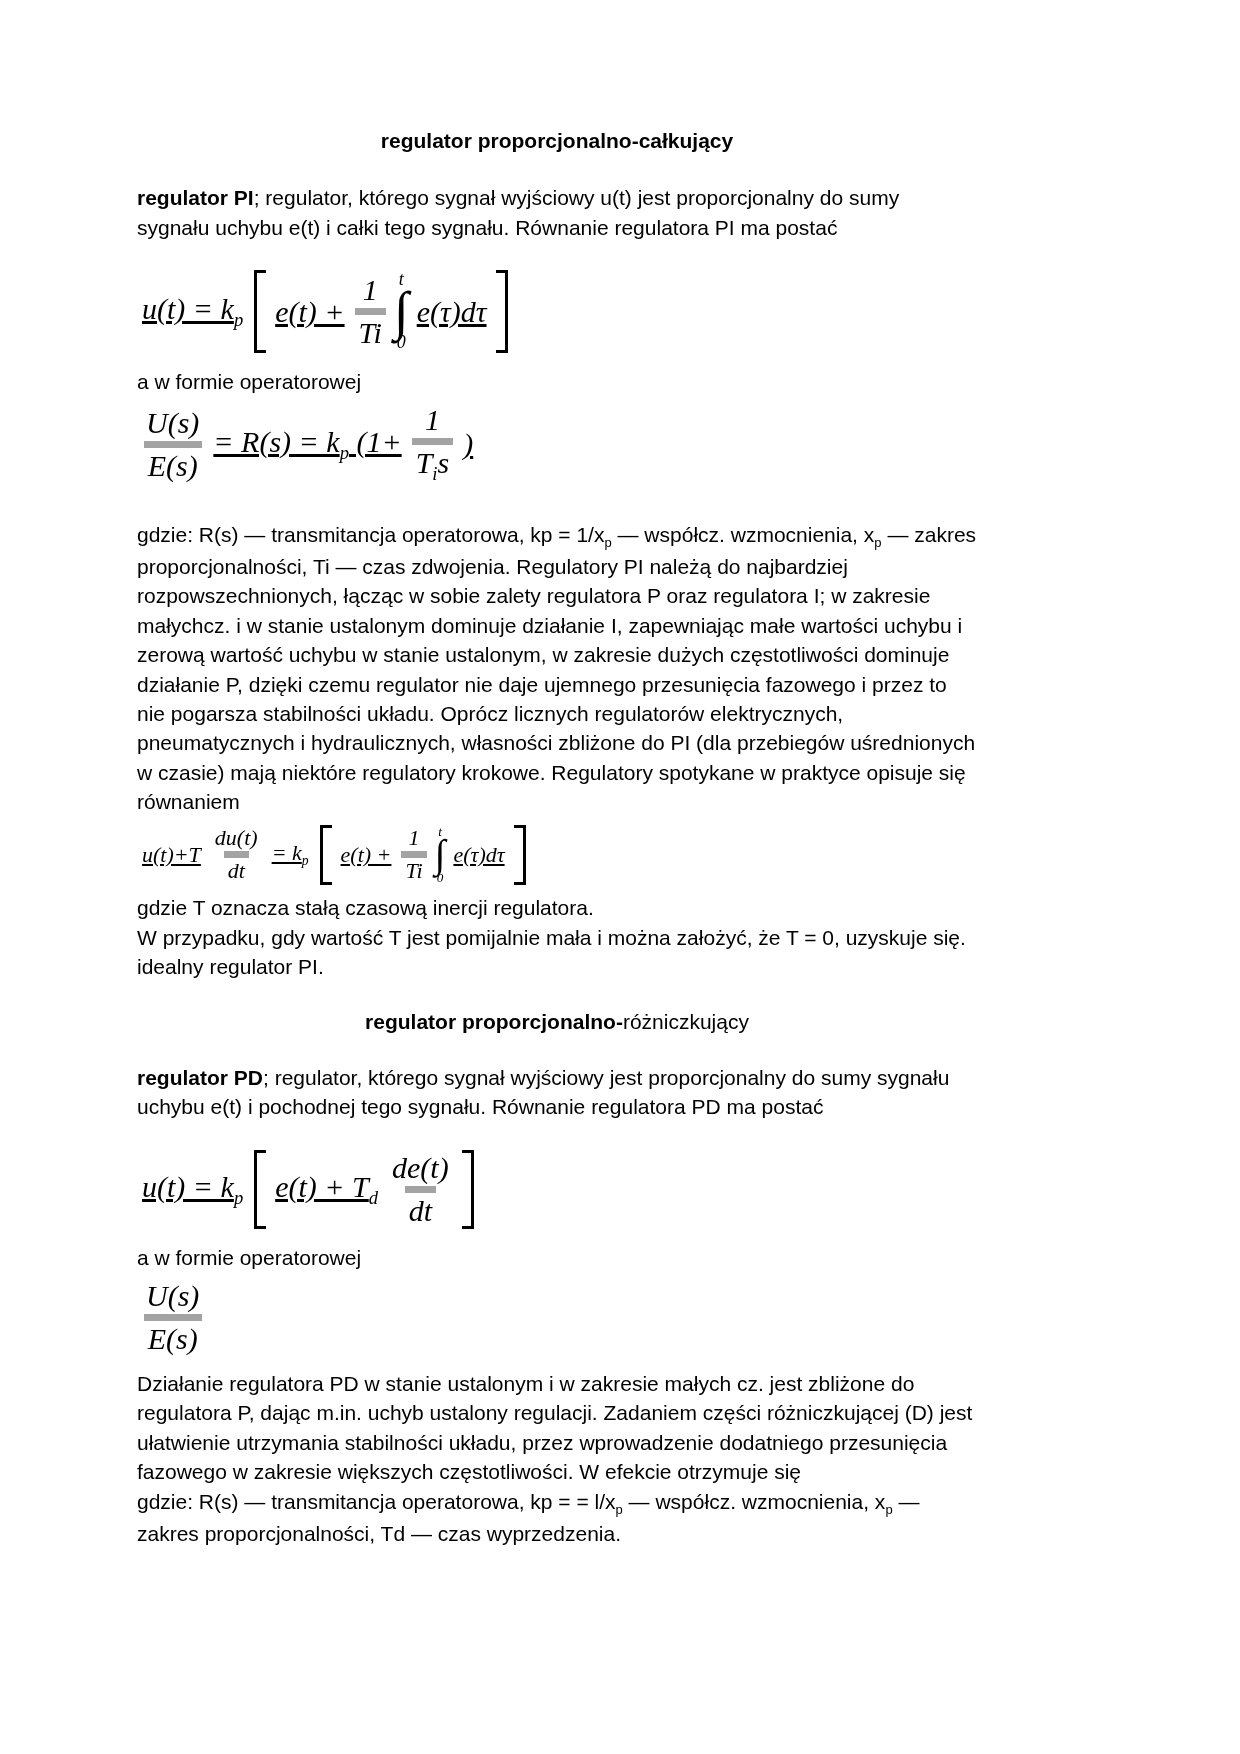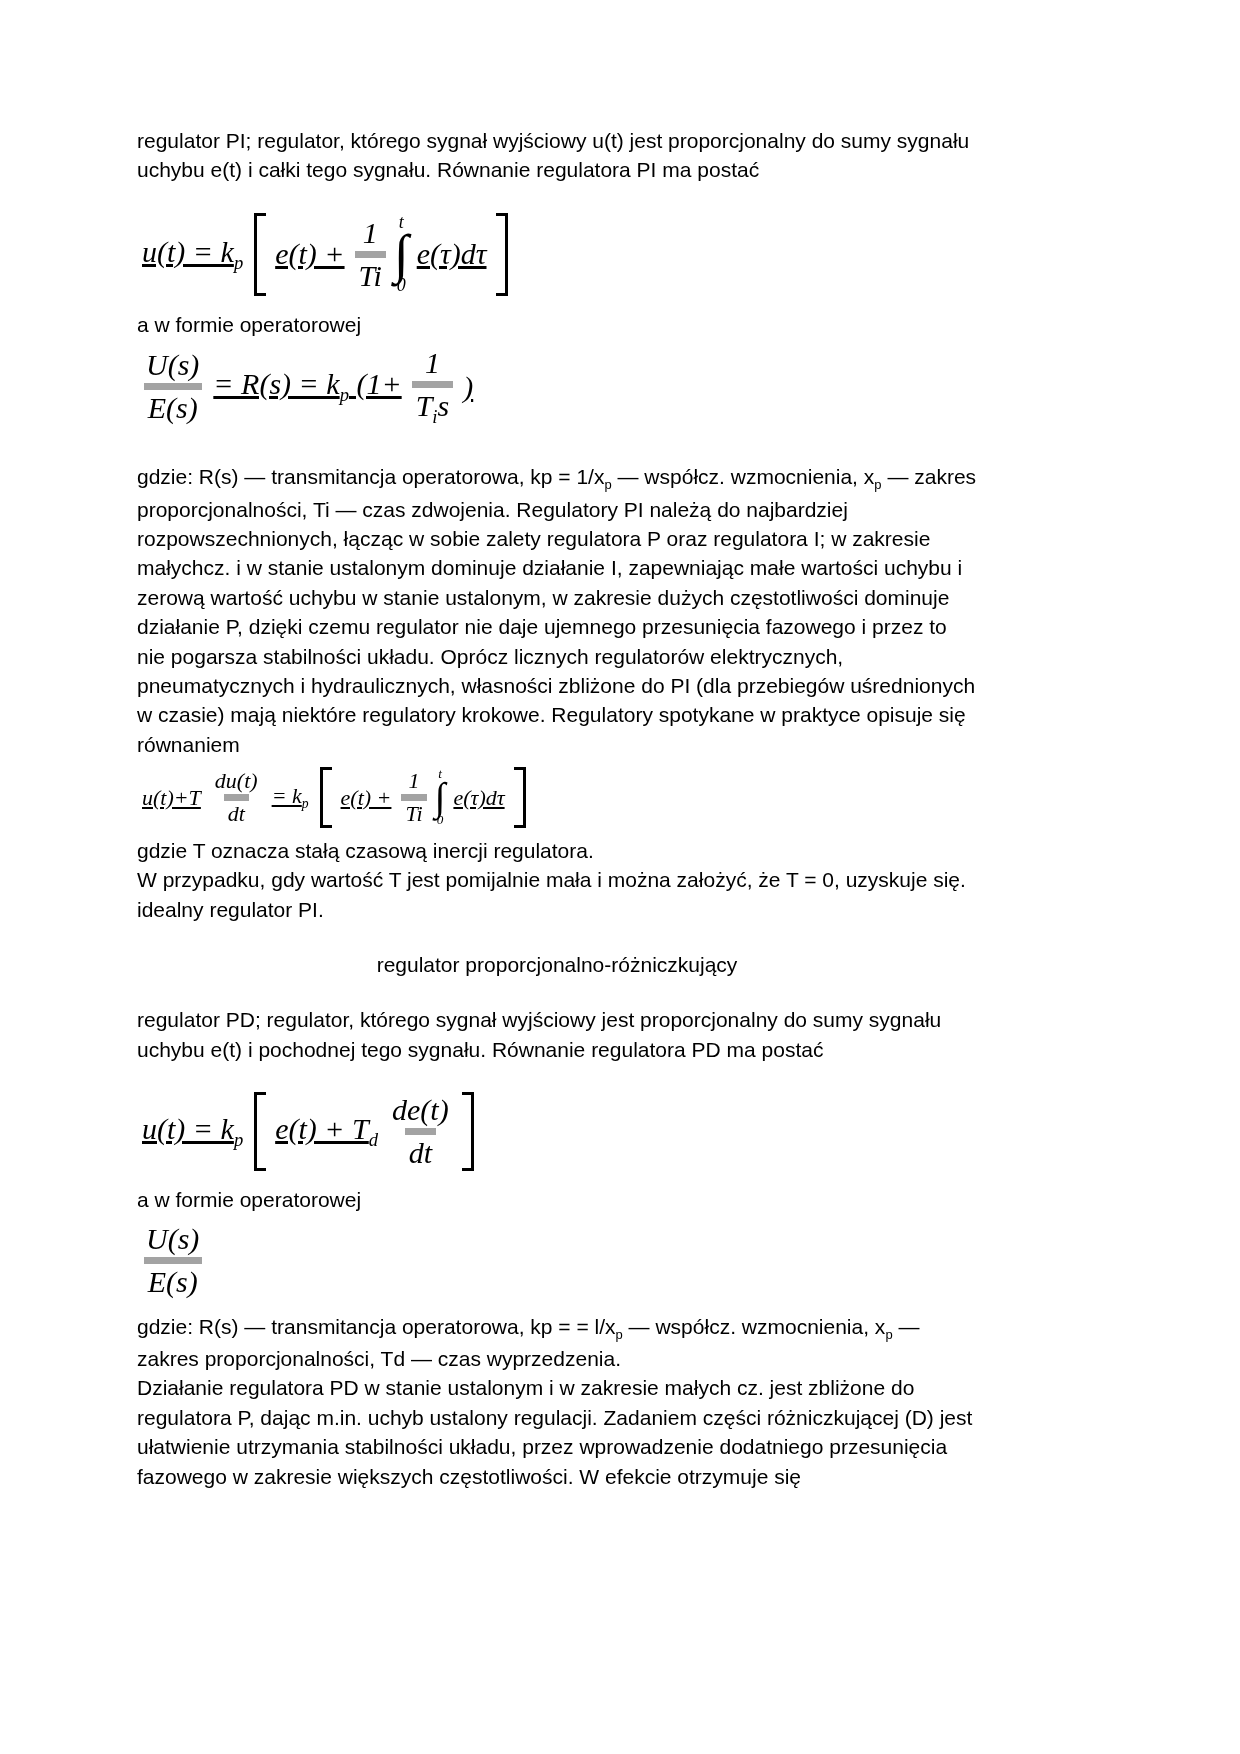--- a/index.html
+++ b/index.html
@@ -6,21 +6,21 @@
   body {
     width: 1240px;
     min-height: 1754px;
     color: #000;
     font-family: "Liberation Sans", sans-serif;
     font-size: 21px;
     -webkit-font-smoothing: antialiased;
   }
   .page { padding: 126px 263px 60px 137px; }
   p { margin: 0; line-height: 1.4; }
-  b { font-weight: 400; }
+  b { font-weight: 700; }
   sub { font-size: 0.62em; }
   .title { text-align: center; }
   .t1 { font-weight: 700; margin-bottom: 28px; }
   .t2 { margin: 22px 0 26px; text-align: center; }
   .intro { margin-bottom: 28px; }
   .desc { margin-bottom: 4px; }
   .note2 { margin-bottom: 26px; }
   .op-label { margin: 6px 0 2px; }
 
   
@@ -72,20 +72,21 @@
     margin: 0 3px;
   }
   .intgrl .lim { font-size: 0.6em; line-height: 1.1; }
   .int-sign { font-size: 1.8em; line-height: 0.8; font-style: normal; }
 </style>
 </head>
 <body>
 
 <div class="page">
 
+  <p class="title t1">regulator proporcjonalno-całkujący</p>
 
   <p class="intro"><b>regulator PI</b><span>; regulator, którego sygnał wyjściowy u(t) jest proporcjonalny do sumy sygnału uchybu e(t) i całki tego sygnału. Równanie regulatora PI ma postać</span></p>
 
   <div class="formula f-lg m-f1">
     <span class="tok"><span>u(t) = k</span><sub>p</sub></span>
     <span class="sqb sqb-l"></span>
     <span class="tok">e(t) +</span>
     <span class="frac">
       <span class="num">1</span>
       <span class="den">Ti</span>
@@ -158,16 +159,16 @@
 
   <p class="op-label">a w formie operatorowej</p>
 
   <div class="formula f-lg m-f5">
     <span class="frac">
       <span class="num">U(s)</span>
       <span class="den">E(s)</span>
     </span>
   </div>
 
+  <p>Działanie regulatora PD w stanie ustalonym i w zakresie małych cz. jest zbliżone do regulatora P, dając m.in. uchyb ustalony regulacji. Zadaniem części różniczkującej (D) jest ułatwienie utrzymania stabilności układu, przez wprowadzenie dodatniego przesunięcia fazowego w zakresie większych częstotliwości. W efekcie otrzymuje się</p>
   <p><span>gdzie: R(s) — transmitancja operatorowa, kp = = l/x</span><sub>p</sub><span> — współcz. wzmocnienia, x</span><sub>p</sub><span> — zakres proporcjonalności, Td — czas wyprzedzenia.</span></p>
-  <p>Działanie regulatora PD w stanie ustalonym i w zakresie małych cz. jest zbliżone do regulatora P, dając m.in. uchyb ustalony regulacji. Zadaniem części różniczkującej (D) jest ułatwienie utrzymania stabilności układu, przez wprowadzenie dodatniego przesunięcia fazowego w zakresie większych częstotliwości. W efekcie otrzymuje się</p>
 
 </div>
 
 </body></html>

